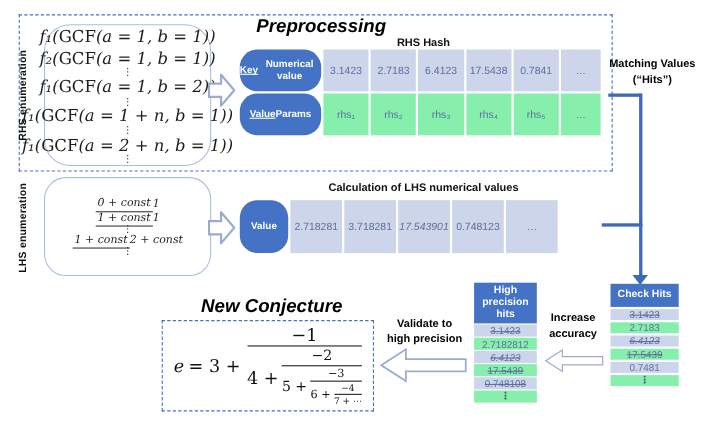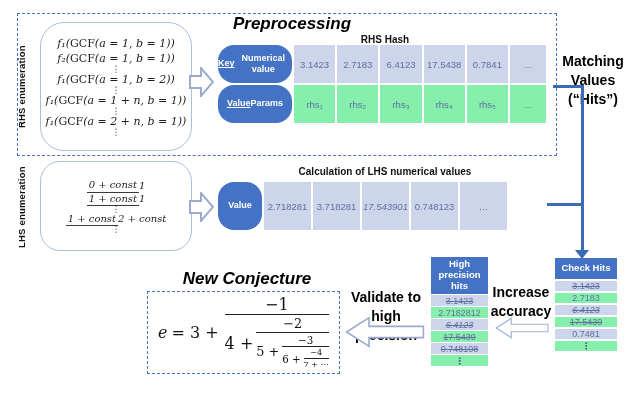--- a/index.html
+++ b/index.html
@@ -15,21 +15,21 @@
   
   .section-title{position:absolute;font-weight:bold;font-size:10px;text-align:center;color:#111;}
 
   
   .vlabel{position:absolute;writing-mode:vertical-rl;transform:rotate(180deg);
           font-weight:bold;font-size:9.5px;color:#111;text-align:center;letter-spacing:.2px;}
 
   
   .enum-box{position:absolute;border:1.5px solid #a8c0e0;border-radius:24px;background:#fff;
             display:flex;flex-direction:column;justify-content:center;align-items:center;}
-  .enum-line{font-family:"DejaVu Serif",serif;font-size:11px;line-height:1.3;color:#1c1c1c;white-space:nowrap;}
+  .enum-line{font-family:"DejaVu Serif",serif;font-size:15px;line-height:1.3;color:#1c1c1c;white-space:nowrap;}
   .enum-line .it{font-style:italic;}
   .enum-line .rm{font-style:normal;}
   .enum-line.dots{line-height:.75;font-size:9px;font-style:normal;}
   .efrac{display:flex;align-items:center;font-family:"DejaVu Serif",serif;
          font-style:italic;font-size:10px;color:#1c1c1c;line-height:1.25;}
   .enum-num{border-bottom:1px solid #3a3a3a;padding:0 2px;}
 
   
   .htable{position:absolute;display:grid;gap:2px;}
   #rhs-hash-grid{grid-template-columns:74px repeat(5,1fr) 36px;grid-auto-rows:38px;}
@@ -49,21 +49,21 @@
   
   .mini-table{position:absolute;display:flex;flex-direction:column;gap:1.5px;}
   .mini-head{background:#4472c4;color:#fff;font-weight:bold;font-size:9.5px;display:flex;
              align-items:center;justify-content:center;text-align:center;line-height:1.15;padding:2px 1px;}
   .mini-row{display:flex;align-items:center;justify-content:center;font-size:9px;color:#5f6fa0;
             height:10.5px;flex:none;}
   .strike{text-decoration:line-through;}
   .dots-row{font-weight:bold;color:#44527d;}
 
   
-  .annot{position:absolute;font-weight:bold;font-size:14px;text-align:center;line-height:1.35;color:#000;}
+  .annot{position:absolute;font-weight:bold;font-size:10px;text-align:center;line-height:1.35;color:#000;}
 
   
   .blk-arrow{position:absolute;}
   .blk-arrow polygon{fill:#fff;stroke:#9aabcf;stroke-width:2;stroke-linejoin:miter;}
 
   
   #formula{display:flex;align-items:center;justify-content:center;width:100%;height:100%;
            font-family:"DejaVu Serif",serif;font-size:16px;color:#111;}
   .fvar{font-style:italic;margin-right:4px;}
   .flead{margin-right:6px;white-space:pre;}

